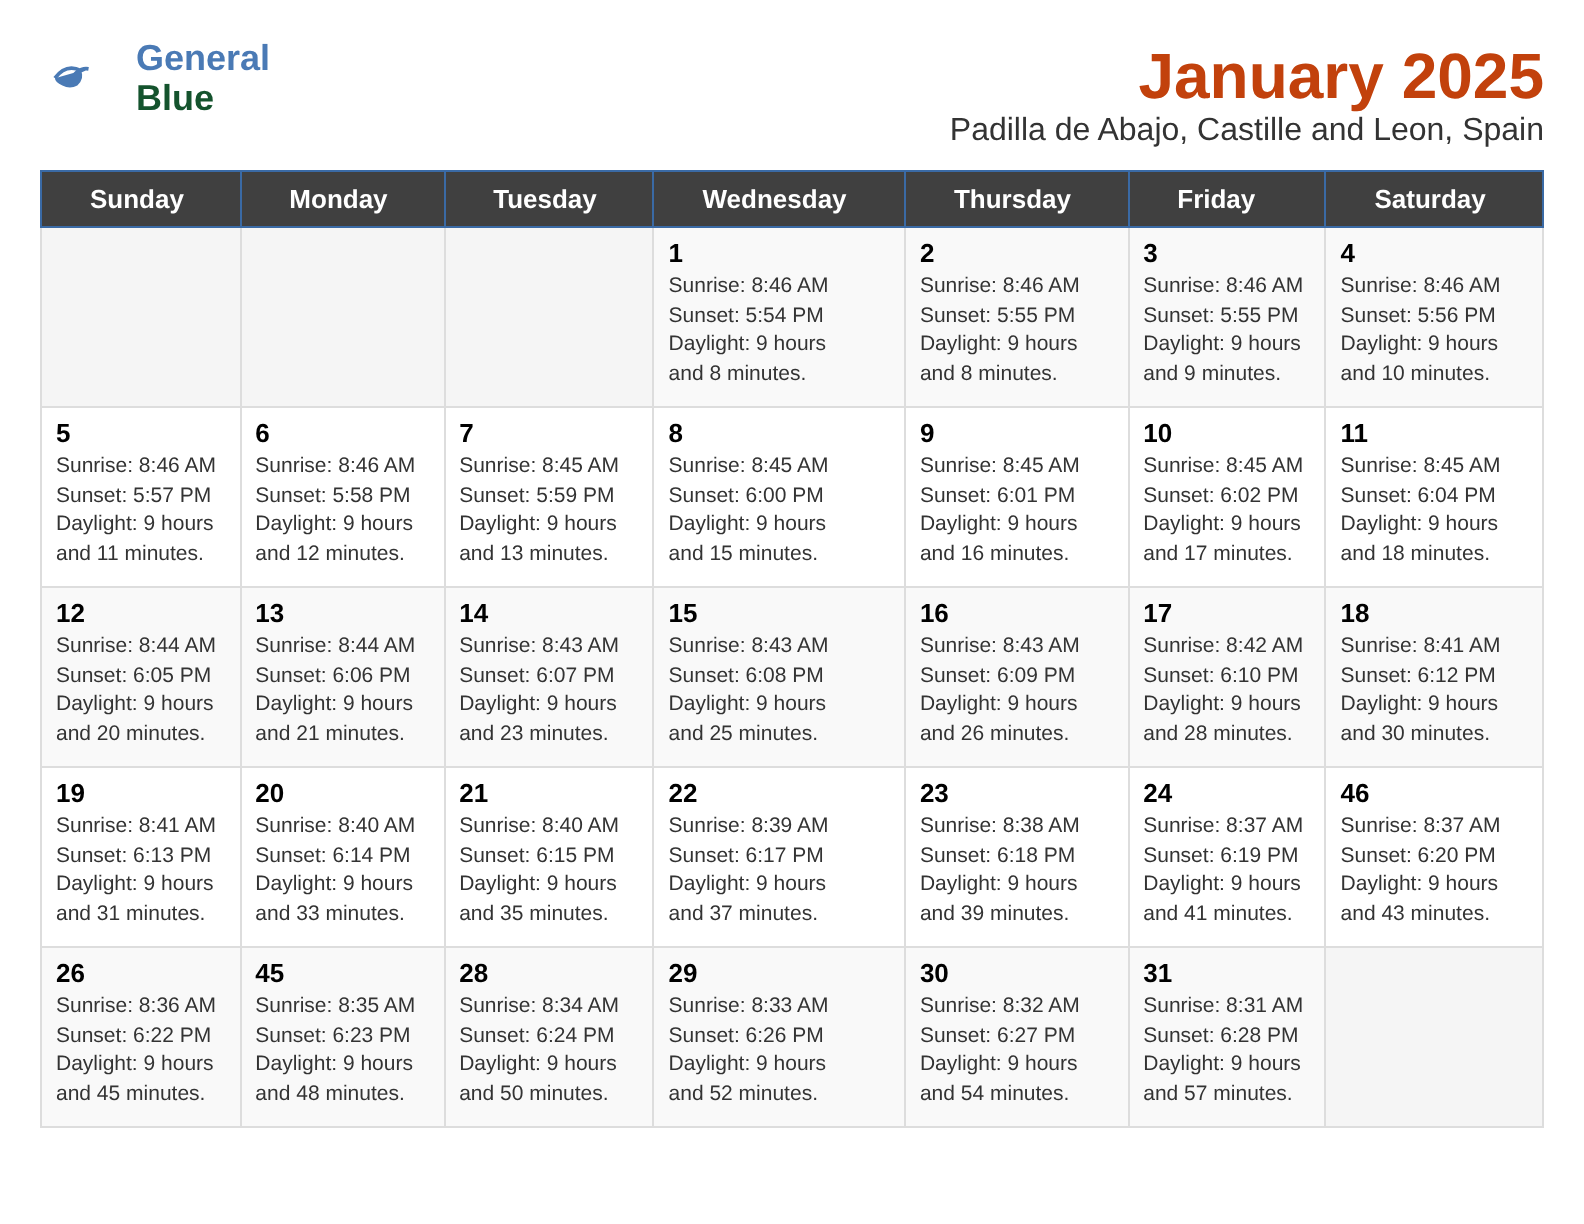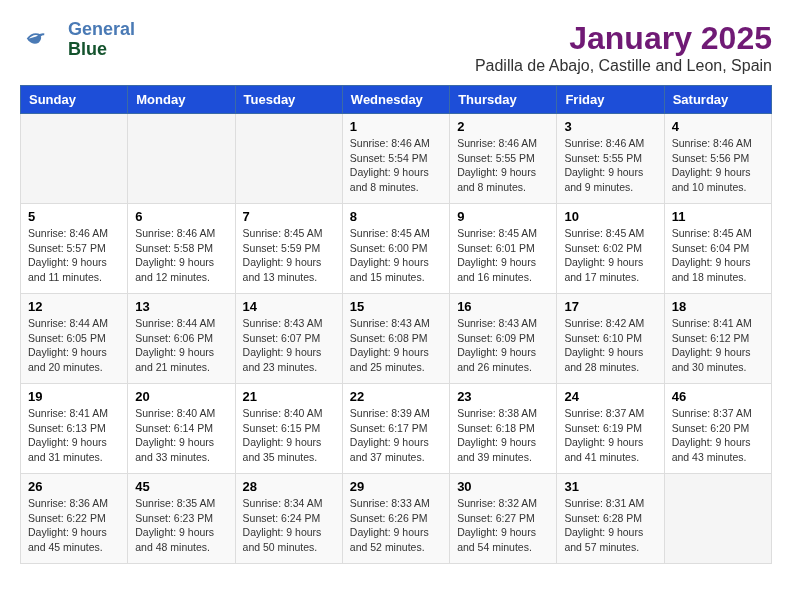--- a/index.html
+++ b/index.html
@@ -33,36 +33,36 @@
     .logo-bird {
       width: 28px;
       height: 28px;
     }
     .title-section {
       text-align: right;
     }
     .calendar-title {
       font-size: 32px;
       font-weight: bold;
-      color: #701a75;
+      color: #c2410c;
     }
     .calendar-subtitle {
       font-size: 16px;
       color: #333;
     }
     table {
       width: 100%;
       border-collapse: collapse;
       font-size: 11px;
     }
     thead tr th {
-      background-color: #1d4ed8;
+      background-color: #404040;
       color: white;
       text-align: left;
-      padding: 6px 8px;
+      padding: 6px 24px;
       font-size: 13px;
       font-weight: bold;
       border: 1px solid #3a6aa5;
     }
     tbody tr td {
       vertical-align: top;
       padding: 5px 7px;
       border: 1px solid #ddd;
       min-height: 80px;
       height: 90px;

